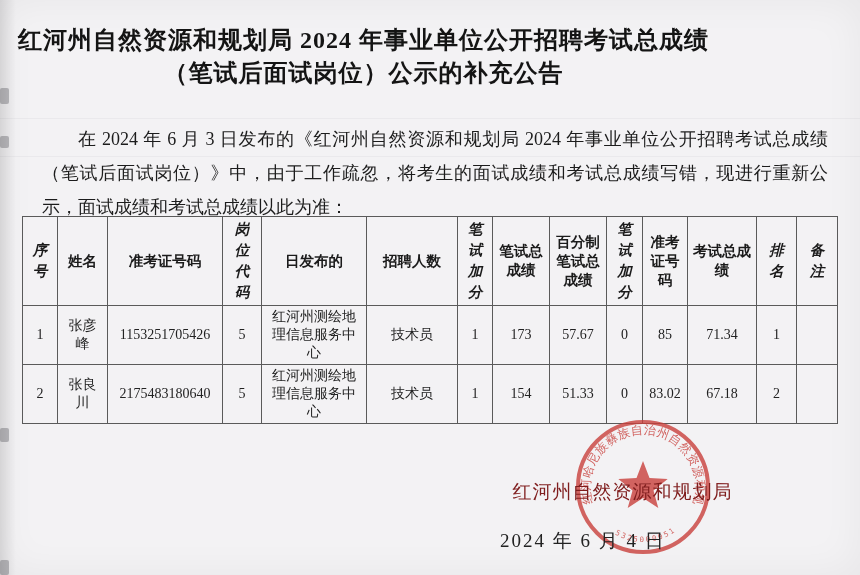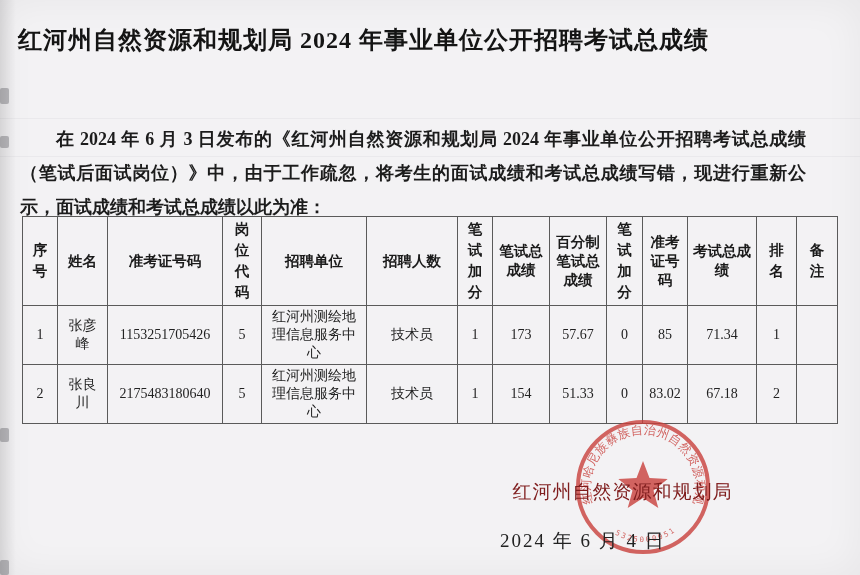--- a/index.html
+++ b/index.html
@@ -20,40 +20,39 @@
     background:linear-gradient(90deg,rgba(0,0,0,0.10),rgba(0,0,0,0.0));}
   .streak{position:absolute;left:0;width:9px;background:rgba(40,40,45,0.28);border-radius:2px;}
   .hline{position:absolute;left:0;width:100%;height:1px;background:rgba(80,80,90,0.05);}
 
   .doc-title{
     position:absolute;top:24px;left:0;width:727px;
     text-align:center;font-weight:700;font-size:24px;line-height:33px;
     letter-spacing:1px;color:#141414;
   }
   .body-par{
-    position:absolute;top:122px;left:20px;width:786px;
+    position:absolute;top:122px;left:42px;width:786px;
     font-size:18px;line-height:34px;text-align:justify;text-indent:2em;
     color:#1c1c1c;
-    font-weight:bold;
   }
   table.results{
     position:absolute;left:22px;top:216px;
     border-collapse:collapse;table-layout:fixed;
     font-size:14px;color:#222;
   }
   table.results th,table.results td{
     border:1px solid #5a5a5a;
     text-align:center;vertical-align:middle;
     padding:2px 5px;overflow:hidden;
     font-weight:400;
   }
   table.results th{font-size:14.5px;font-weight:600;color:#1b1b1b;}
   tr.hdr{height:72px;}
   tr.datarow{height:56px;}
-  .vspan{display:inline-block;width:1.1em;line-height:1.45;word-break:break-all;}
+  .vspan{display:inline-block;width:1.1em;line-height:1.45;word-break:break-all;font-style:italic;}
 
   .sig-org{
     position:absolute;left:500px;top:479px;width:245px;
     text-align:center;font-size:19px;color:#7f1d1d;z-index:3;letter-spacing:1px;
   }
   .sig-date{
     position:absolute;left:500px;top:528px;width:245px;
     text-align:left;font-size:19px;color:#222;z-index:3;letter-spacing:2px;
   }
   .seal{
@@ -69,20 +68,21 @@
   <div class="edge-shade"></div>
   <div class="streak" style="top:88px;height:16px;"></div>
   <div class="streak" style="top:136px;height:12px;"></div>
   <div class="streak" style="top:428px;height:14px;"></div>
   <div class="streak" style="top:560px;height:15px;"></div>
   <div class="hline" style="top:118px;"></div>
   <div class="hline" style="top:156px;"></div>
 
   <div class="doc-title">
     <div>红河州自然资源和规划局 2024 年事业单位公开招聘考试总成绩</div>
+    <div>（笔试后面试岗位）公示的补充公告</div>
   </div>
 
   <div class="body-par">在 2024 年 6 月 3 日发布的《红河州自然资源和规划局 2024 年事业单位公开招聘考试总成绩（笔试后面试岗位）》中，由于工作疏忽，将考生的面试成绩和考试总成绩写错，现进行重新公示，面试成绩和考试总成绩以此为准：</div>
 
   <table class="results">
     <colgroup>
       <col style="width:35px">
         <col style="width:50px">
         <col style="width:115px">
         <col style="width:39px">
@@ -96,21 +96,21 @@
         <col style="width:69px">
       <col style="width:40px">
         <col style="width:41px">
     </colgroup>
     <tbody>
         <tr class="hdr">
       <th><span class="vspan">序号</span></th>
       <th>姓名</th>
       <th>准考证号码</th>
       <th><span class="vspan">岗位代码</span></th>
-      <th>招聘单位</th>
+      <th>日发布的</th>
       <th>招聘人数</th>
       <th><span class="vspan">笔试加分</span></th>
       <th>笔试总成绩</th>
       <th>百分制笔试总成绩</th>
       <th><span class="vspan">笔试加分</span></th>
       <th>准考证号码</th>
       <th>考试总成绩</th>
       <th><span class="vspan">排名</span></th>
       <th><span class="vspan">备注</span></th>
     </tr>

